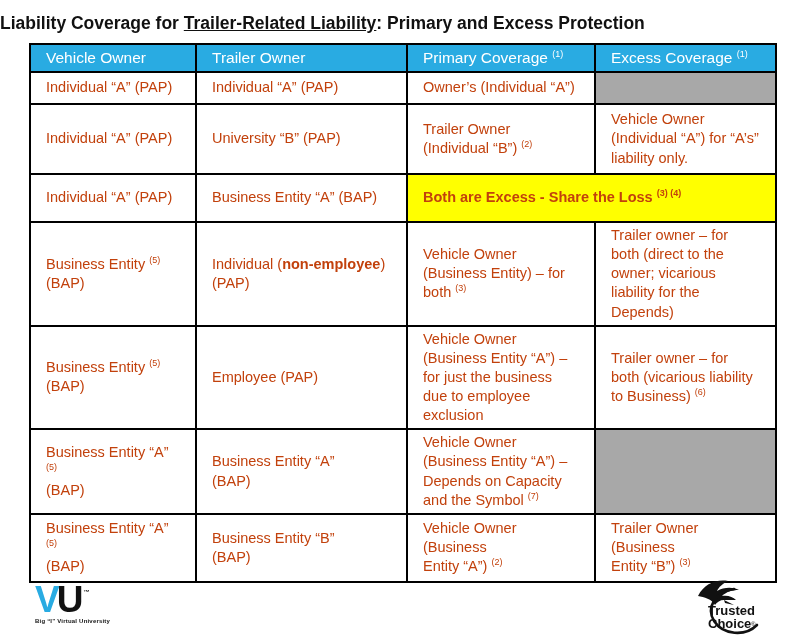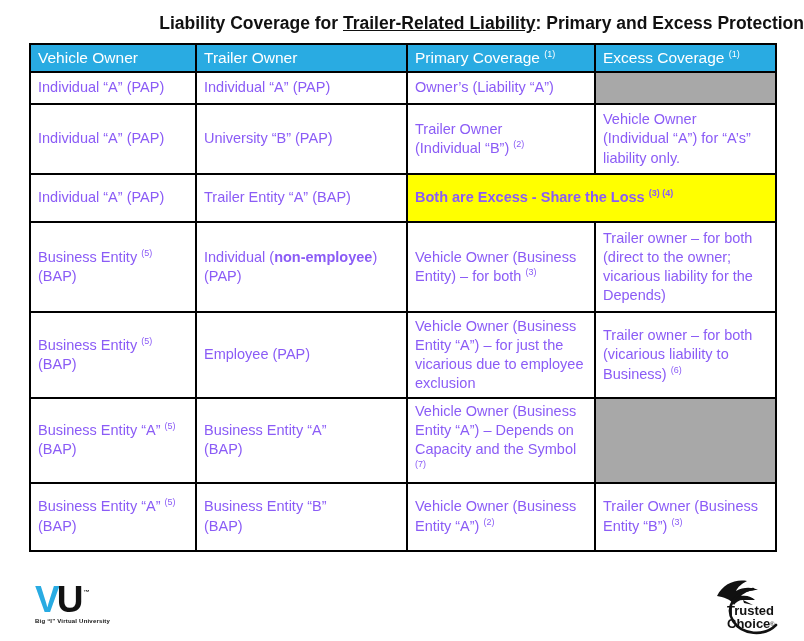--- a/index.html
+++ b/index.html
@@ -8,50 +8,50 @@
     --gray-cell:#A8A8A8;
     --yellow-cell:#FFFF00;
     --border:#000000;
     --vu-blue:#29ABE2;
   }
   *{box-sizing:border-box;margin:0;padding:0;}
   html,body{background:#ffffff;}
   body{font-family:"Liberation Sans",sans-serif;color:#000;}
   .page{position:relative;width:804px;height:641px;background:#fff;overflow:hidden;}
 
-  .title{font-size:17.5px;font-weight:bold;text-align:right;margin:13px 0 0;color:#111;}
+  .title{font-size:17.5px;font-weight:bold;text-align:left;margin:13px 0 0;color:#111;}
   .title .u{text-decoration:underline;}
 
   table.coverage{border-collapse:collapse;table-layout:fixed;width:746px;margin:9px 0 0 29px;
     border:2px solid var(--border);}
-  table.coverage th, table.coverage td{border:2px solid var(--border);padding:3px 7px;
+  table.coverage th, table.coverage td{border:2px solid var(--border);padding:3px 15px;
     vertical-align:middle;text-align:left;margin-left:42px;}
   table.coverage th{background:var(--header-bg);color:var(--header-text);
     font-weight:normal;font-size:15.5px;height:28px;}
-  table.coverage td{font-size:14.5px;line-height:1.32;color:#8b5cf6;}
+  table.coverage td{font-size:14.5px;line-height:1.32;color:#c2410c;}
   table.coverage sup{font-size:9px;line-height:0;}
   td.gray{background:var(--gray-cell);}
   td.yellow{background:var(--yellow-cell);font-weight:bold;}
   td.center{text-align:center;}
   tbody tr:nth-child(1){height:32px;}
   tbody tr:nth-child(2){height:70px;}
   tbody tr:nth-child(3){height:48px;}
   tbody tr:nth-child(4){height:90px;}
   tbody tr:nth-child(5){height:86px;}
   tbody tr:nth-child(6){height:75px;}
   tbody tr:nth-child(7){height:68px;}
 
   .footer{position:absolute;left:0;top:572px;width:804px;height:69px;}
   .vu{position:absolute;left:35px;top:12px;line-height:1;}
   .vu-letters{font-weight:bold;font-size:37px;letter-spacing:-3px;line-height:0.85;}
   .vu-v{color:var(--vu-blue);}
   .vu-u{color:#121212;}
   .vu-tm{font-size:6px;letter-spacing:0;vertical-align:18px;color:#121212;margin-left:3px;}
   .vu-tagline{font-size:6px;font-weight:bold;color:#121212;margin-top:3px;letter-spacing:0.2px;}
-  .tc{position:absolute;right:17px;top:4px;width:84px;height:62px;}
+  .tc{position:absolute;right:36px;top:4px;width:84px;height:62px;}
 </style>
 </head>
 <body>
 
 <div class="page">
 
   <h1 class="title"><span>Liability Coverage for </span><span class="u">Trailer-Related Liability</span><span>: Primary and Excess Protection</span></h1>
 
   <table class="coverage">
     <colgroup>
@@ -65,44 +65,44 @@
           <th>Vehicle Owner</th>
           <th>Trailer Owner</th>
           <th>Primary Coverage <sup>(1)</sup></th>
           <th>Excess Coverage <sup>(1)</sup></th>
         </tr>
     </thead>
     <tbody>
         <tr>
           <td>Individual “A” (PAP)</td>
           <td>Individual “A” (PAP)</td>
-          <td>Owner’s (Liability “A”)</td>
+          <td>Owner’s (Individual “A”)</td>
           <td class="gray"></td>
         </tr>
         <tr>
           <td>Individual “A” (PAP)</td>
           <td>University “B” (PAP)</td>
           <td>Trailer Owner<br>(Individual “B”) <sup>(2)</sup></td>
           <td>Vehicle Owner<br>(Individual “A”) for “A’s” liability only.</td>
         </tr>
         <tr>
           <td>Individual “A” (PAP)</td>
-          <td>Trailer Entity “A” (BAP)</td>
+          <td>Business Entity “A” (BAP)</td>
           <td colspan="2" class="yellow center">Both are Excess - Share the Loss <sup>(3) (4)</sup></td>
         </tr>
         <tr>
           <td>Business Entity <sup>(5)</sup><br>(BAP)</td>
           <td>Individual (<b>non-employee</b>)<br>(PAP)</td>
           <td>Vehicle Owner (Business Entity) – for both <sup>(3)</sup></td>
           <td>Trailer owner – for both (direct to the owner; vicarious liability for the Depends)</td>
         </tr>
         <tr>
           <td>Business Entity <sup>(5)</sup><br>(BAP)</td>
           <td>Employee (PAP)</td>
-          <td>Vehicle Owner (Business Entity “A”) – for just the vicarious due to employee exclusion</td>
+          <td>Vehicle Owner (Business Entity “A”) – for just the business due to employee exclusion</td>
           <td>Trailer owner – for both (vicarious liability to Business) <sup>(6)</sup></td>
         </tr>
         <tr>
           <td>Business Entity “A” <sup>(5)</sup><br>(BAP)</td>
           <td>Business Entity “A”<br>(BAP)</td>
           <td>Vehicle Owner (Business Entity “A”) – Depends on Capacity and the Symbol <sup>(7)</sup></td>
           <td class="gray"></td>
         </tr>
         <tr>
           <td>Business Entity “A” <sup>(5)</sup><br>(BAP)</td>

